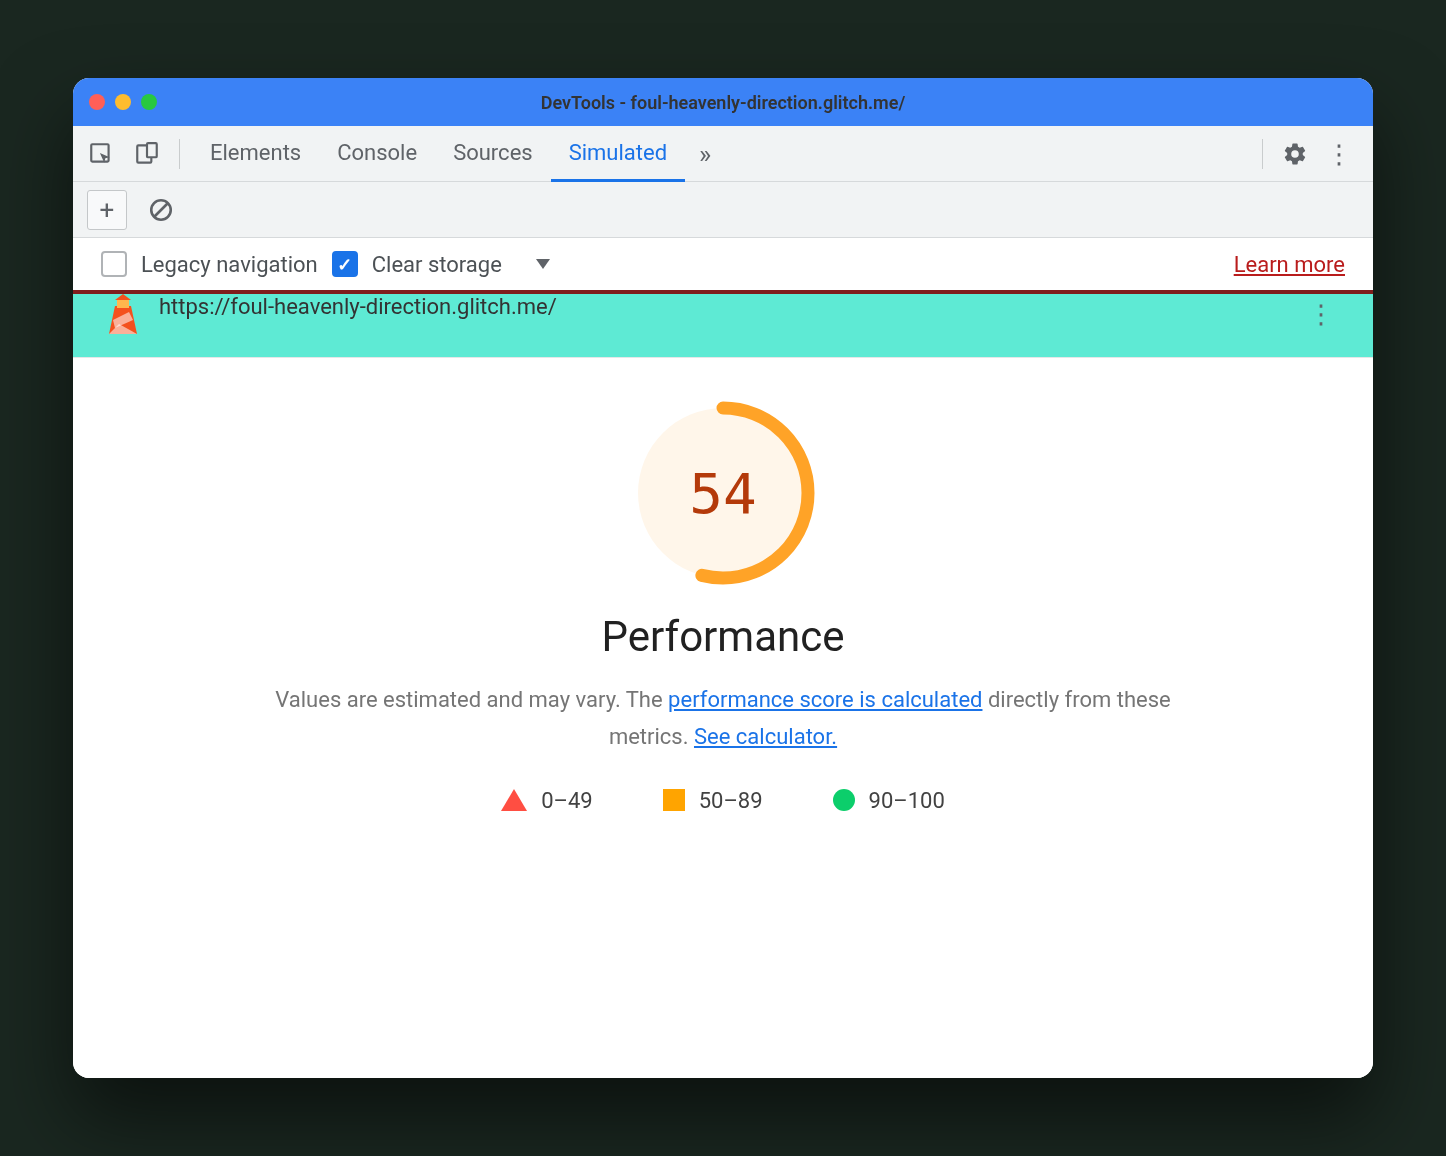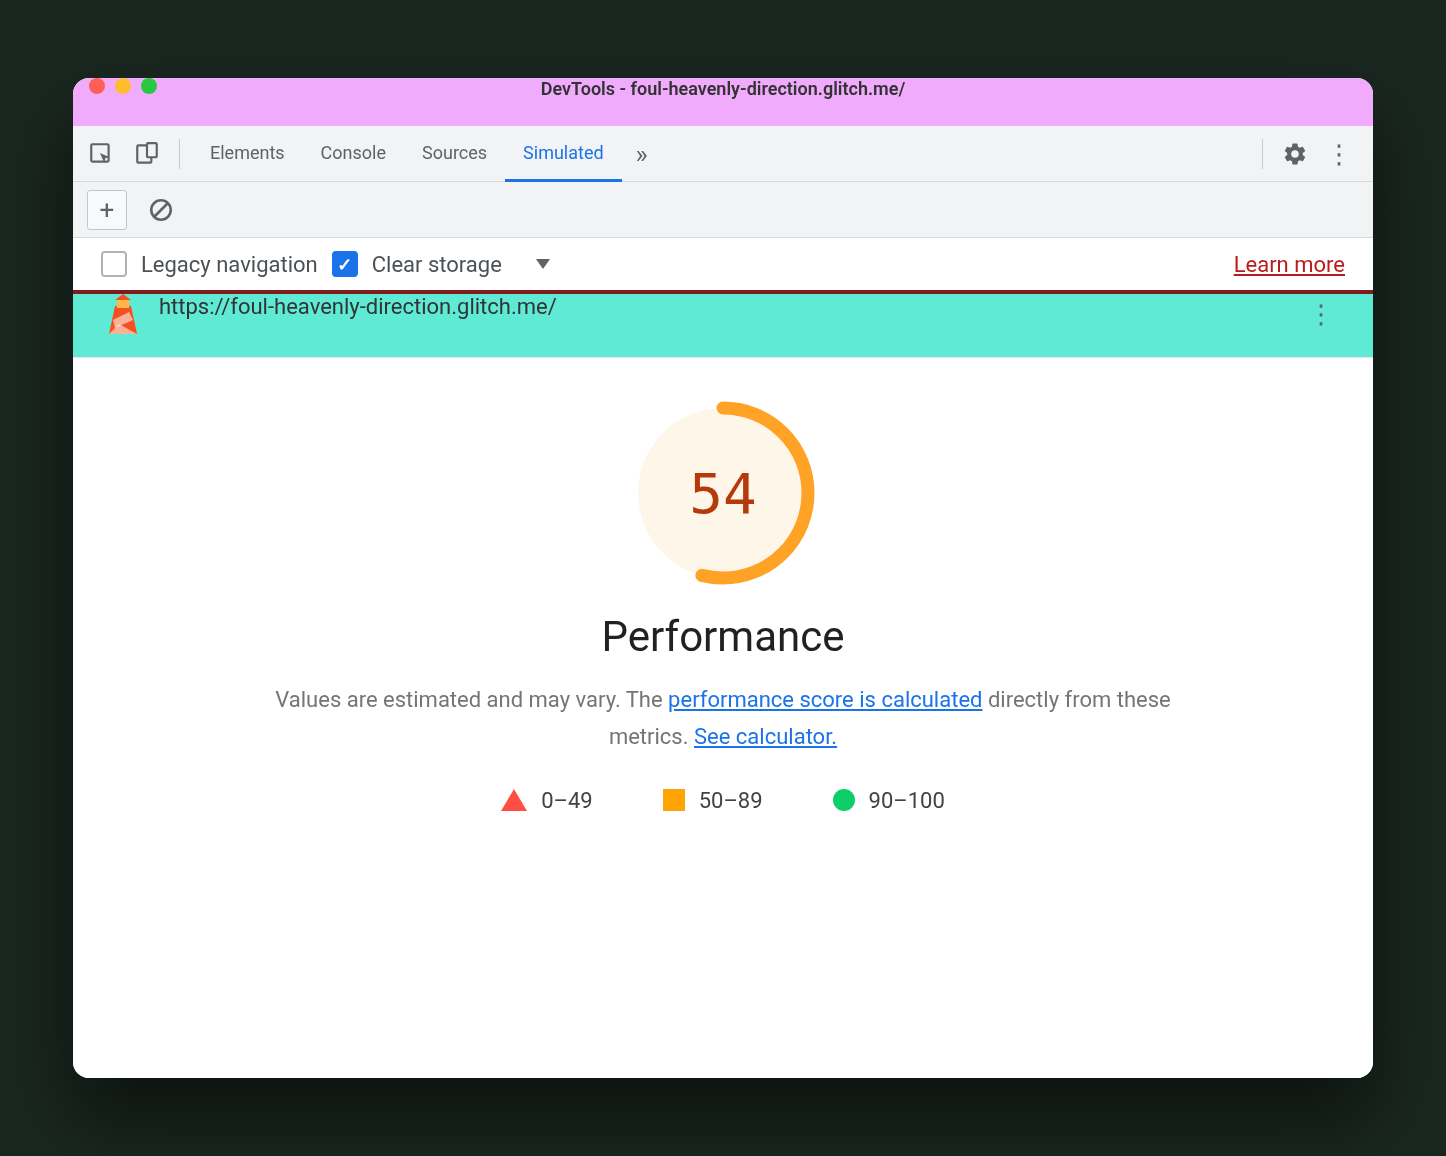--- a/index.html
+++ b/index.html
@@ -17,22 +17,23 @@
     height: 1000px;
     background: #fff;
     border-radius: 16px;
     box-shadow: 0 40px 80px rgba(0,0,0,0.55);
     overflow: hidden;
     display: flex;
     flex-direction: column;
   }
   .titlebar {
     height: 48px;
-    background: #f0abfc;
-    display: flex;
+    background: #3b82f6;
+    display: flex;
+    align-items: center;
     padding: 0 16px;
     position: relative;
   }
   .traffic { display: flex; gap: 10px; }
   .traffic .dot { width: 16px; height: 16px; border-radius: 50%; }
   .dot.red { background: #ff5f57; }
   .dot.yellow { background: #febc2e; }
   .dot.green { background: #28c840; }
   .title {
     position: absolute; left: 0; right: 0;
@@ -52,21 +53,21 @@
   .tb-icon {
     width: 40px; height: 40px;
     display: flex; align-items: center; justify-content: center;
     color: #5f6368;
   }
   .tb-sep { width: 1px; height: 30px; background: #c9cccd; margin: 0 6px; }
   .tabs { display: flex; align-items: center; gap: 0; flex: 1; }
   .tab {
     padding: 0 18px; height: 56px;
     display: flex; align-items: center;
-    font-size: 18px; color: #5f6368;
+    font-size: 22px; color: #5f6368;
     cursor: pointer;
     border-bottom: 3px solid transparent;
   }
   .tab.active { color: #1a73e8; border-bottom-color: #1a73e8; }
   .tb-right { display: flex; align-items: center; gap: 4px; }
   .iconbtn {
     width: 40px; height: 40px;
     display: flex; align-items: center; justify-content: center;
     color: #5f6368; cursor: pointer;
     font-size: 26px;

